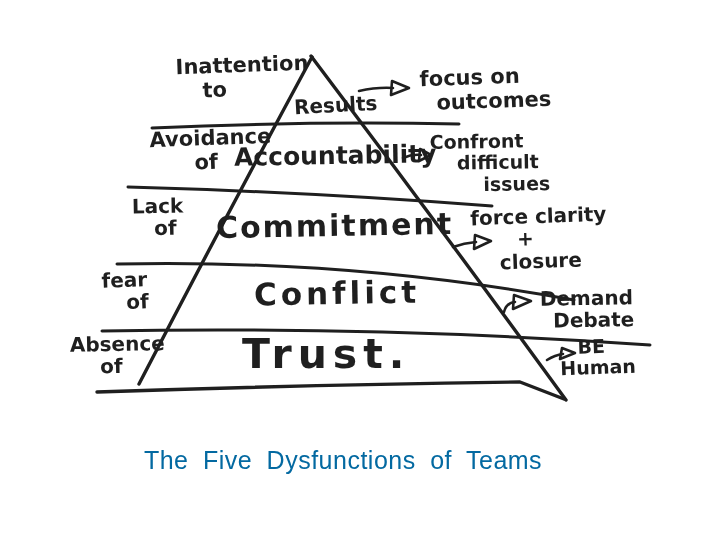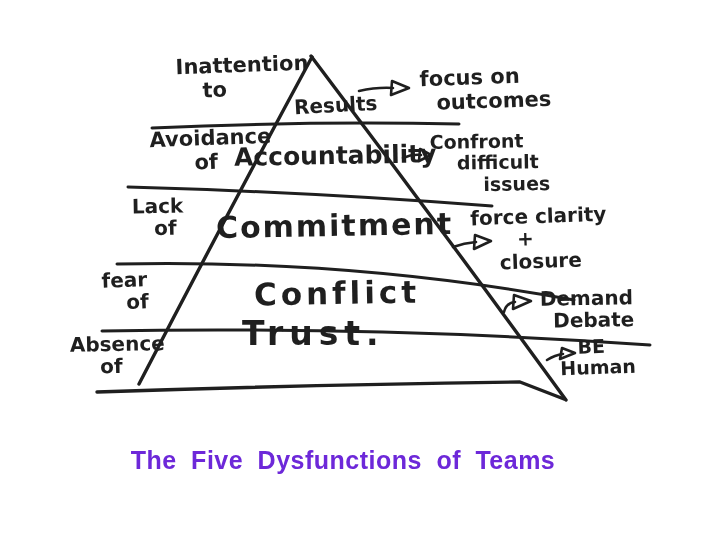--- a/index.html
+++ b/index.html
@@ -8,21 +8,21 @@
     font-family:"DejaVu Sans", sans-serif;
   }
   .ink-svg{position:absolute;left:0;top:0;width:723px;height:542px;}
   .hand{
     position:absolute;white-space:nowrap;color:#1f1f1f;font-weight:bold;
     font-family:"DejaVu Sans", sans-serif;line-height:1.12;
   }
   .hand span{display:block;}
   .title{
     position:absolute;left:113px;top:446px;width:460px;text-align:center;
-    color:#6d28d9;font-family:"Liberation Sans", sans-serif;font-weight:bold;
+    color:#0369a1;font-family:"Liberation Sans", sans-serif;font-weight:normal;
     font-size:25px;letter-spacing:0.5px;word-spacing:7px;white-space:nowrap;
   }
 </style>
 </head>
 <body>
 
 <div class="slide">
 
   <svg class="ink-svg" viewBox="0 0 723 542" aria-hidden="true">
     <g fill="none" stroke="#1f1f1f" stroke-linecap="round" stroke-linejoin="round">
@@ -80,21 +80,21 @@
   </div>
   <div class="hand" style="left:70px;top:333px;font-size:20px;transform:rotate(-1deg);">
     <span>Absence</span>
     <span style="margin-left:30px;">of</span>
   </div>
 
   <div class="hand" style="left:294px;top:94px;font-size:20px;transform:rotate(-3deg);">Results</div>
   <div class="hand" style="left:234px;top:142px;font-size:25px;transform:rotate(-1deg);">Accountability</div>
   <div class="hand" style="left:216px;top:209px;font-size:30px;letter-spacing:2px;transform:rotate(-1deg);">Commitment</div>
   <div class="hand" style="left:254px;top:276px;font-size:31px;letter-spacing:4px;transform:rotate(-1deg);">Conflict</div>
-  <div class="hand" style="left:242px;top:316px;font-size:33px;letter-spacing:6px;">Trust.</div>
+  <div class="hand" style="left:242px;top:332px;font-size:41px;letter-spacing:6px;">Trust.</div>
 
   <div class="hand" style="left:420px;top:66px;font-size:21px;transform:rotate(-2deg);">
     <span>focus on</span>
     <span style="margin-left:16px;">outcomes</span>
   </div>
   <div class="hand" style="left:430px;top:131px;font-size:19px;transform:rotate(-1deg);">
     <span>Confront</span>
     <span style="margin-left:27px;">difficult</span>
     <span style="margin-left:53px;">issues</span>
   </div>

